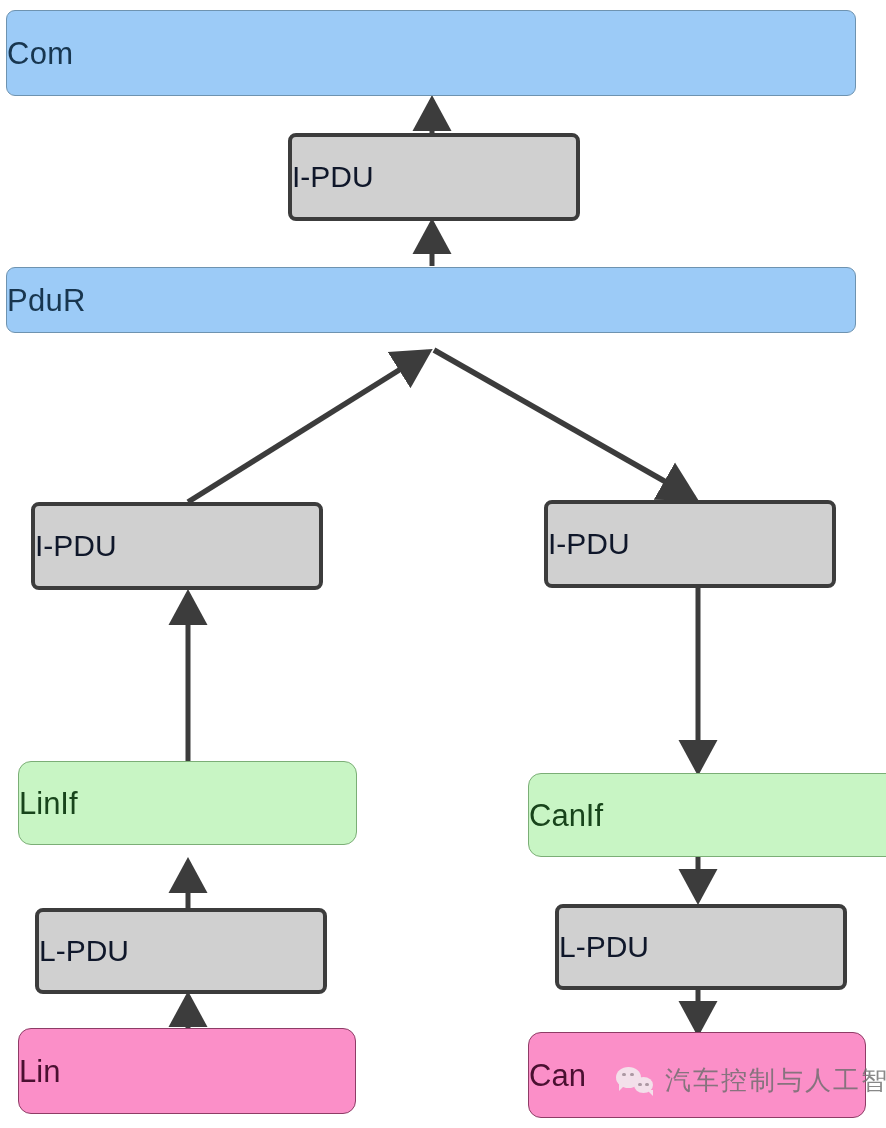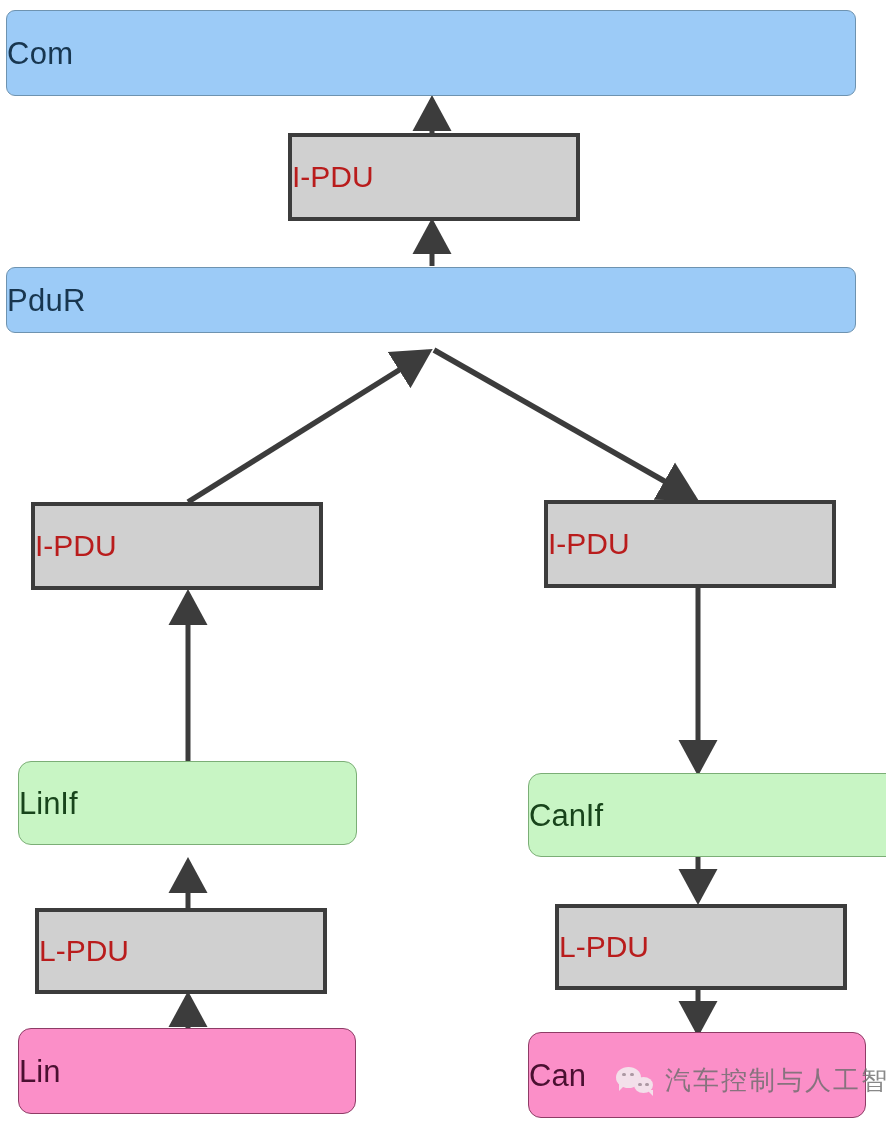--- a/index.html
+++ b/index.html
@@ -48,22 +48,22 @@
     background: #FB8FC8;
     border: 1.5px solid #8E3C66;
     border-radius: 13px;
     color: #4A1031;
     font-size: 31px;
   }
   
   .pdu {
     background: #D0D0D0;
     border: 4px solid #3C3C3C;
-    border-radius: 0;
-    color: #b91c1c;
+    border-radius: 8px;
+    color: #0f172a;
     font-size: 30px;
   }
   svg.edges {
     position: absolute;
     left: 0;
     top: 0;
     width: 886px;
     height: 1128px;
     pointer-events: none;
   }

